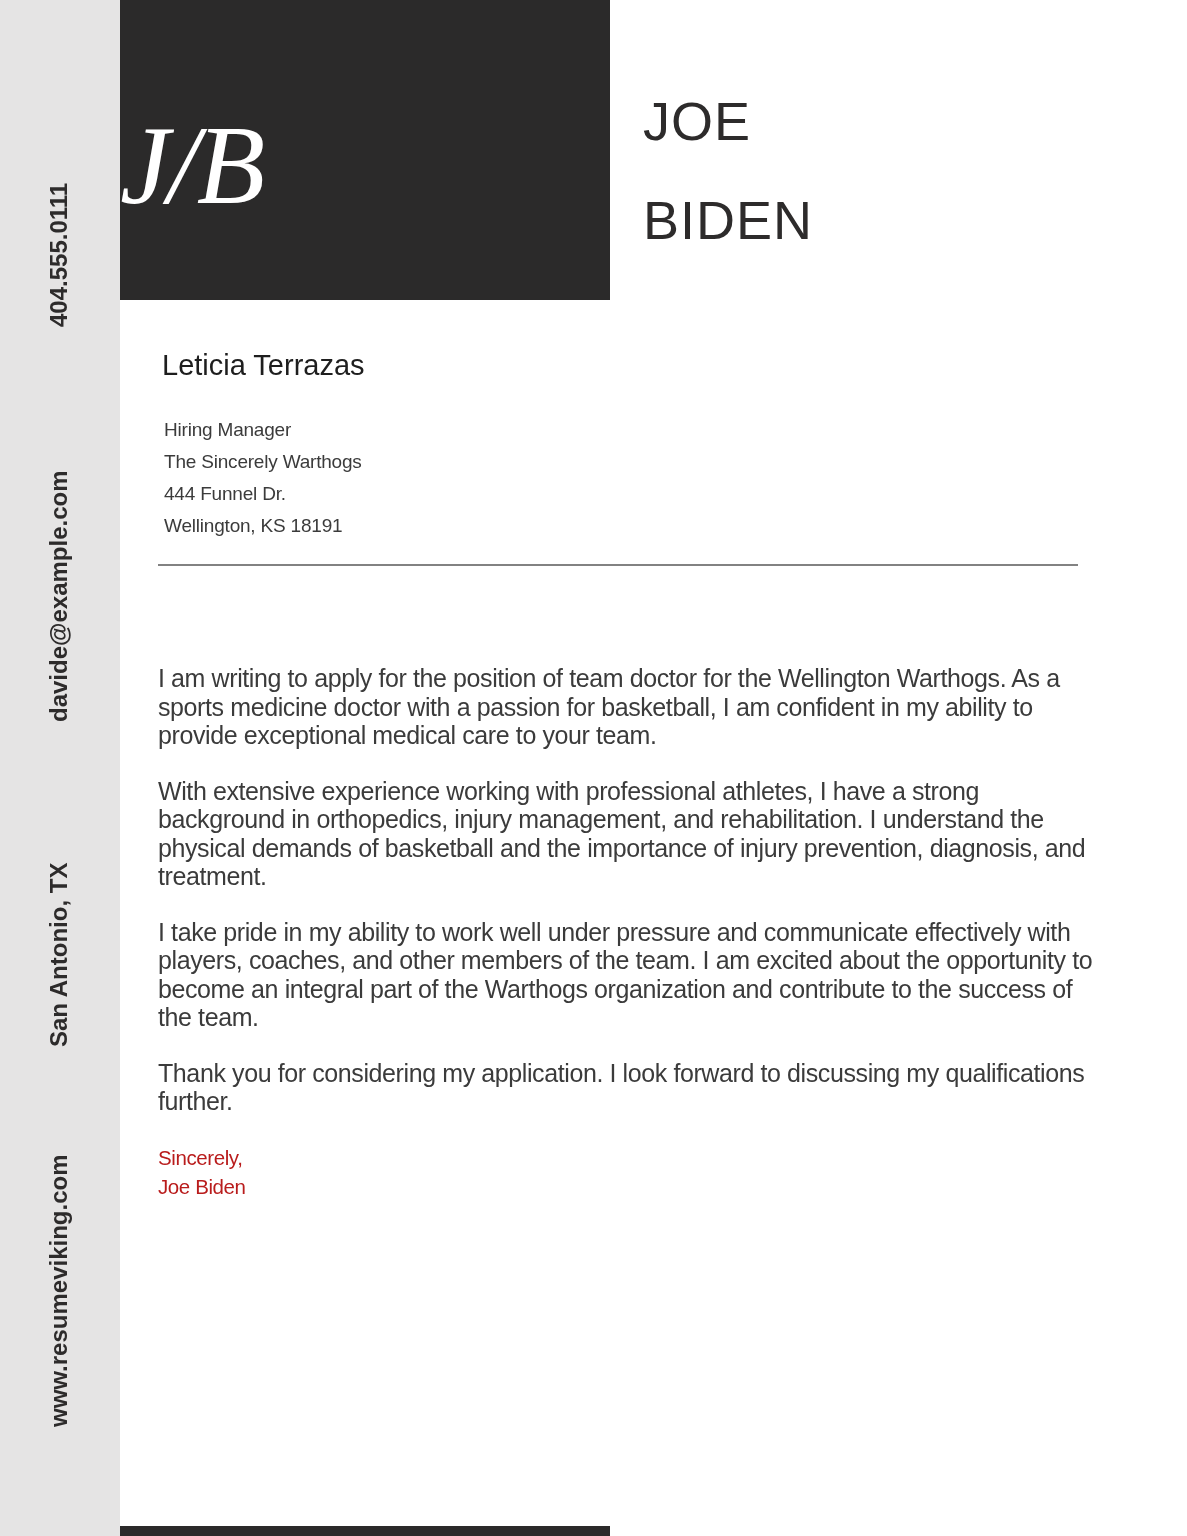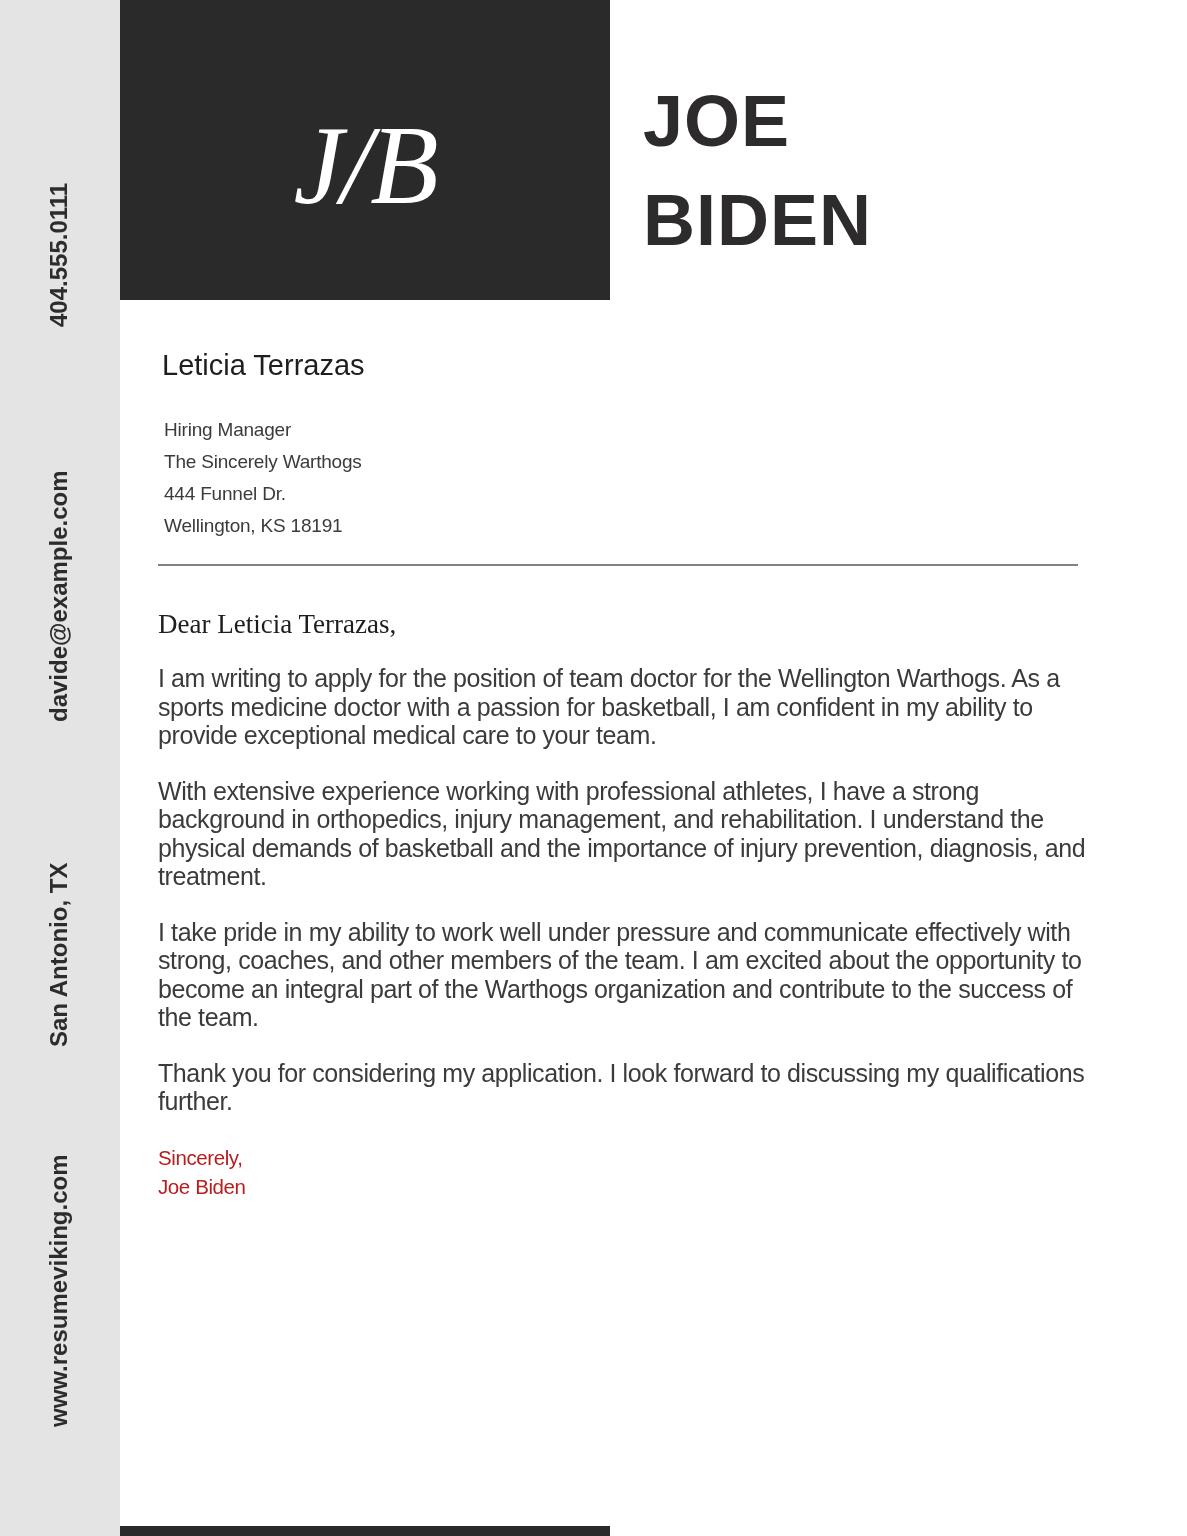--- a/index.html
+++ b/index.html
@@ -29,38 +29,38 @@
   }
   .vtext.phone{top:175px;height:160px;}
   .vtext.email{top:482px;height:240px;}
   .vtext.location{top:855px;height:200px;}
   .vtext.website{top:1167px;height:260px;}
 
   
   .monogram-box{
     position:absolute;left:120px;top:0;width:490px;height:300px;
     background:#2b2a2a;
-    display:flex;align-items:center;justify-content:center;
+    display:flex;align-items:center;
     box-sizing:border-box;
     padding-top:30px;
   }
   .monogram{
     font-family:"Liberation Serif",serif;
     font-style:italic;
     font-size:112px;
     color:#ffffff;
     letter-spacing:-2px;
     line-height:1;
   }
 
   
   .name-heading{
     position:absolute;left:643px;top:72px;
-    font-weight:bold;
-    font-size:72px;
+    font-weight:normal;
+    font-size:54px;
     line-height:99px;
     letter-spacing:1px;
     color:#2d2b2b;
   }
 
   
   .recipient-name{
     position:absolute;left:162px;top:349px;
     font-family:Liberation Sans, sans-serif;
     font-size:29px;
@@ -135,26 +135,25 @@
 
   <div class="recipient-details">
     <div>Hiring Manager</div>
     <div>The Sincerely Warthogs</div>
     <div>444 Funnel Dr.</div>
     <div>Wellington, KS 18191</div>
   </div>
 
   <div class="divider"></div>
 
-  <div class="salutation">Dear Leticia Terrazas,</div>
 
   <div class="letter-body">
     <p>I am writing to apply for the position of team doctor for the Wellington Warthogs. As a sports medicine doctor with a passion for basketball, I am confident in my ability to provide exceptional medical care to your team.</p>
     <p>With extensive experience working with professional athletes, I have a strong background in orthopedics, injury management, and rehabilitation. I understand the physical demands of basketball and the importance of injury prevention, diagnosis, and treatment.</p>
-    <p>I take pride in my ability to work well under pressure and communicate effectively with strong, coaches, and other members of the team. I am excited about the opportunity to become an integral part of the Warthogs organization and contribute to the success of the team.</p>
+    <p>I take pride in my ability to work well under pressure and communicate effectively with players, coaches, and other members of the team. I am excited about the opportunity to become an integral part of the Warthogs organization and contribute to the success of the team.</p>
     <p>Thank you for considering my application. I look forward to discussing my qualifications further.</p>
     <div class="closing-block">
       <div>Sincerely,</div>
       <div>Joe Biden</div>
     </div>
   </div>
 
   <div class="footer-bar"></div>
 
 </div>

